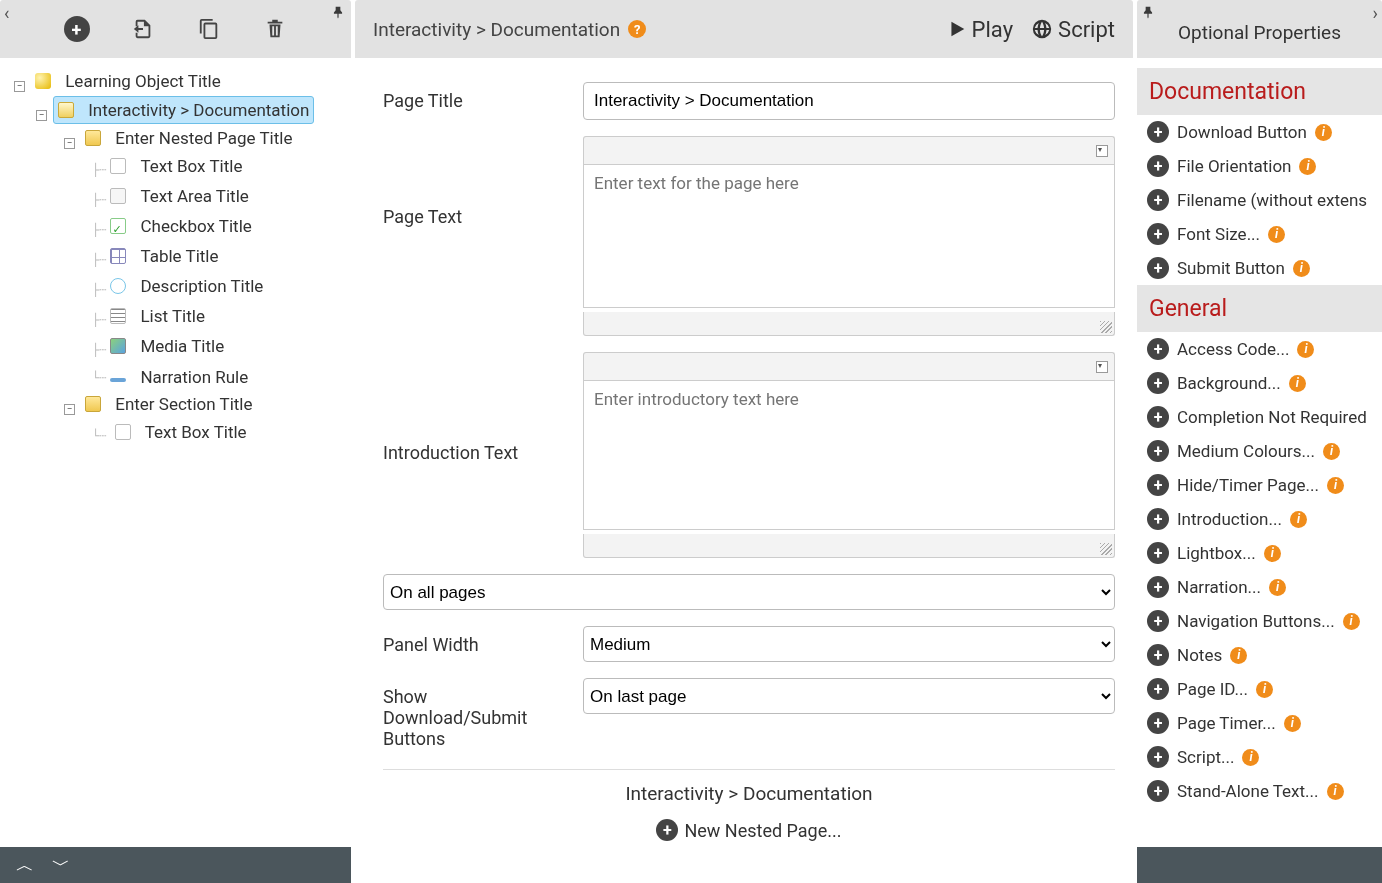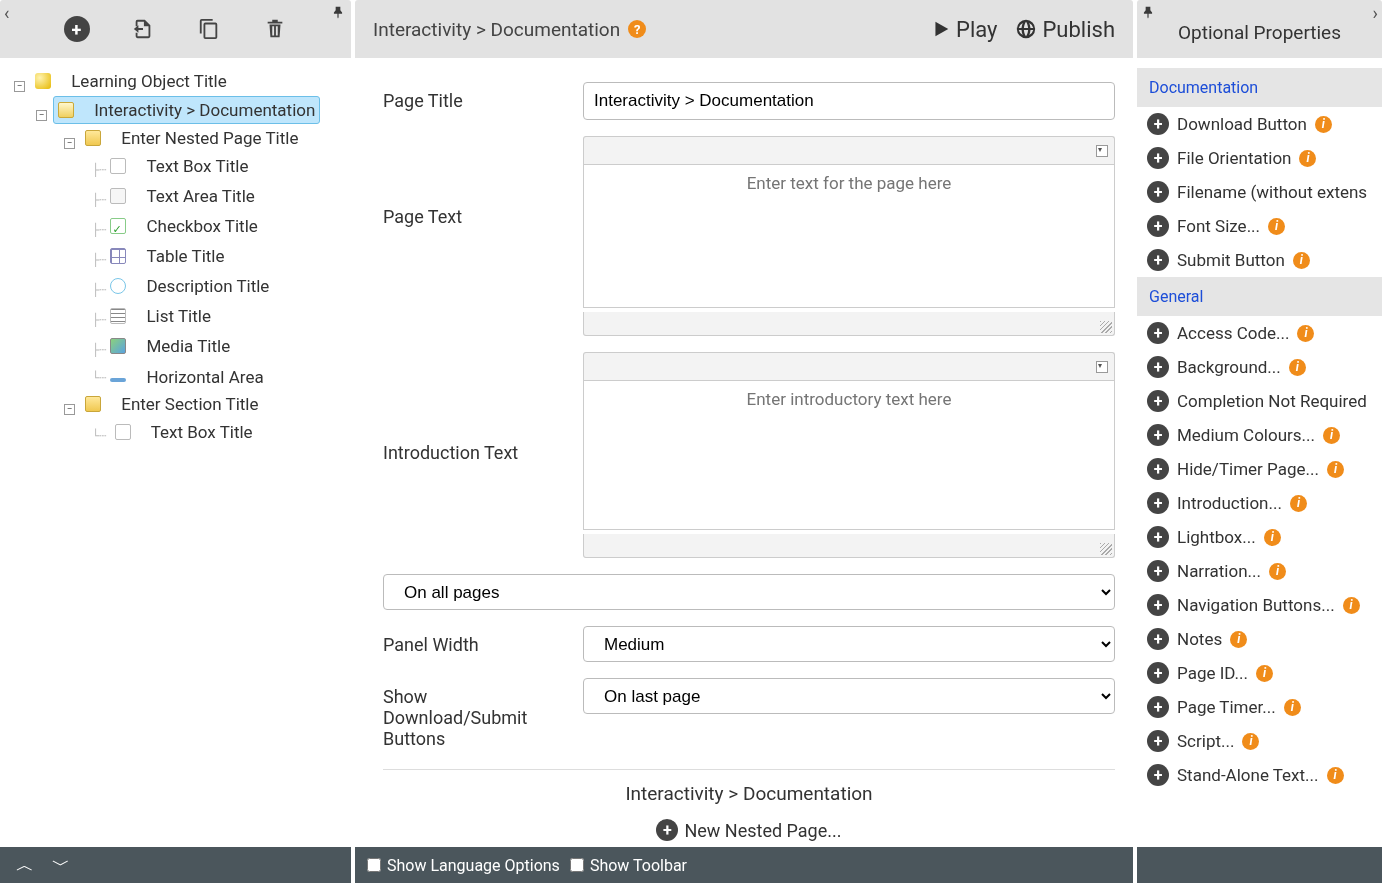--- a/index.html
+++ b/index.html
@@ -136,21 +136,21 @@
   flex: 1;
   overflow: auto;
   padding: 10px 6px 6px 14px;
   font-size: 17px;
 }
 .tree ul { list-style: none; }
 .tree li { white-space: nowrap; line-height: 26px; }
 .tree li > .row {
   display: inline-flex;
   align-items: center;
-  gap: 20px;
+  gap: 14px;
   padding: 0 4px;
   border-radius: 3px;
 }
 .tree li.selected > .row {
   background: #bfe6fc;
   border: 1px solid #6cbfe8;
 }
 .toggle {
   width: 11px;
   height: 11px;
@@ -270,21 +270,20 @@
 .rte-body {
   width: 100%;
   border: 1px solid #ccc;
   border-top:1px solid #ccc;
   min-height: 144px;
   padding: 8px 10px;
   font-size: 17px;
   color: #9a9a9a;
   resize: none;
   font-family: inherit;
-  text-align: center;
 }
 .rte-status {
   width:100%;
   height:24px;
   background:#f3f3f3;
   border:1px solid #ccc;
   border-top:none;
   border-radius:0 0 3px 3px;
   position:relative;
 }
@@ -293,21 +292,21 @@
   position:absolute;
   right:2px; bottom:2px;
   width:12px;height:12px;
   background: repeating-linear-gradient(135deg,#aaa 0 1px, transparent 1px 3px);
 }
 .select-input {
   width: 100%;
   height: 36px;
   border: 1px solid #bbb;
   border-radius: 4px;
-  padding: 0 16px;
+  padding: 0 2px;
   font-size: 17px;
   background: #fff;
 }
 hr.sep {
   border: none;
   border-top: 1px solid #ddd;
   margin: 20px 0 12px 0;
 }
 .nested-title {
   text-align: center;
@@ -339,23 +338,23 @@
   padding-top: 6px;
   color: #333;
 }
 .right-body {
   flex: 1;
   overflow-y: auto;
   padding: 10px 0 0 0;
 }
 .group-head {
   background: #e5e5e5;
-  font-size: 16px;
+  font-size: 23px;
   padding: 10px 12px;
-  color: #1d4ed8;
+  color: #b91c1c;
 }
 .prop-row {
   display: flex;
   align-items: center;
   gap: 8px;
   padding: 6px 10px;
   font-size: 17px;
   color: #333;
   cursor: pointer;
 }
@@ -455,21 +454,21 @@
                     <li><span class="conn">├┄</span><span class="row">
                         <span class="node-icon ico-list"></span>
                         <span>List Title</span>
                       </span></li>
                     <li><span class="conn">├┄</span><span class="row">
                         <span class="node-icon ico-media"></span>
                         <span>Media Title</span>
                       </span></li>
                     <li><span class="conn">└┄</span><span class="row">
                         <span class="node-icon ico-hr"></span>
-                        <span>Horizontal Area</span>
+                        <span>Narration Rule</span>
                       </span></li>
                   </ul>
               </li>
               <li>
                 <span class="toggle">−</span>
                 <span class="row">
                   <span class="node-icon ico-section"></span>
                   <span>Enter Section Title</span>
                 </span>
                 <ul>
@@ -505,21 +504,21 @@
       <span class="action-btn">
         <svg viewBox="0 0 24 24">
             <path d="M7 4l14 8-14 8V4z"></path>
           </svg>
         <span>Play</span>
       </span>
       <span class="action-btn">
         <svg viewBox="0 0 24 24">
             <path d="M12 2a10 10 0 1 0 0 20 10 10 0 0 0 0-20zm7.9 9h-3.03a16 16 0 0 0-1.4-5.5A8.03 8.03 0 0 1 19.9 11zM12 4c.9 1.3 2 3.6 2.3 7H9.7C10 7.6 11.1 5.3 12 4zM8.5 5.5A16 16 0 0 0 7.1 11H4.1a8.03 8.03 0 0 1 4.4-5.5zM4.1 13h3a16 16 0 0 0 1.4 5.5A8.03 8.03 0 0 1 4.1 13zm7.9 7c-.9-1.3-2-3.6-2.3-7h4.6c-.3 3.4-1.4 5.7-2.3 7zm3.5-1.5a16 16 0 0 0 1.4-5.5h3a8.03 8.03 0 0 1-4.4 5.5z"></path>
           </svg>
-        <span>Publish</span>
+        <span>Script</span>
       </span>
     </div>
 
   </div>
 
   <div class="center-scroll">
     <div class="form-row">
       <div class="label">Page Title</div>
       <div class="control">
         <input class="text-input" type="text" value="Interactivity &gt; Documentation" style="">
@@ -576,30 +575,20 @@
 
     <hr class="sep">
 
     <div class="nested-title">Interactivity &gt; Documentation</div>
     <div class="new-nested">
       <span class="plus-circ">+</span>
       <span>New Nested Page...</span>
     </div>
   </div>
 
-  <div class="bottombar">
-    <label>
-      <input type="checkbox" style="">
-      <span>Show Language Options</span>
-    </label>
-    <label>
-      <input type="checkbox" style="">
-      <span>Show Toolbar</span>
-    </label>
-  </div>
 </div>
 
 <div class="panel-right">
   <div class="topbar" style="justify-content:center">
     <span class="pin-corner pin-leftpanel">
       <svg width="14" height="14" viewBox="0 0 24 24" fill="#3a3a3a">
           <path d="M16 3v6l3 4v2h-6v6l-1 2-1-2v-6H5v-2l3-4V3h8z"></path>
         </svg>
     </span>
     <span class="right-title">Optional Properties</span>

